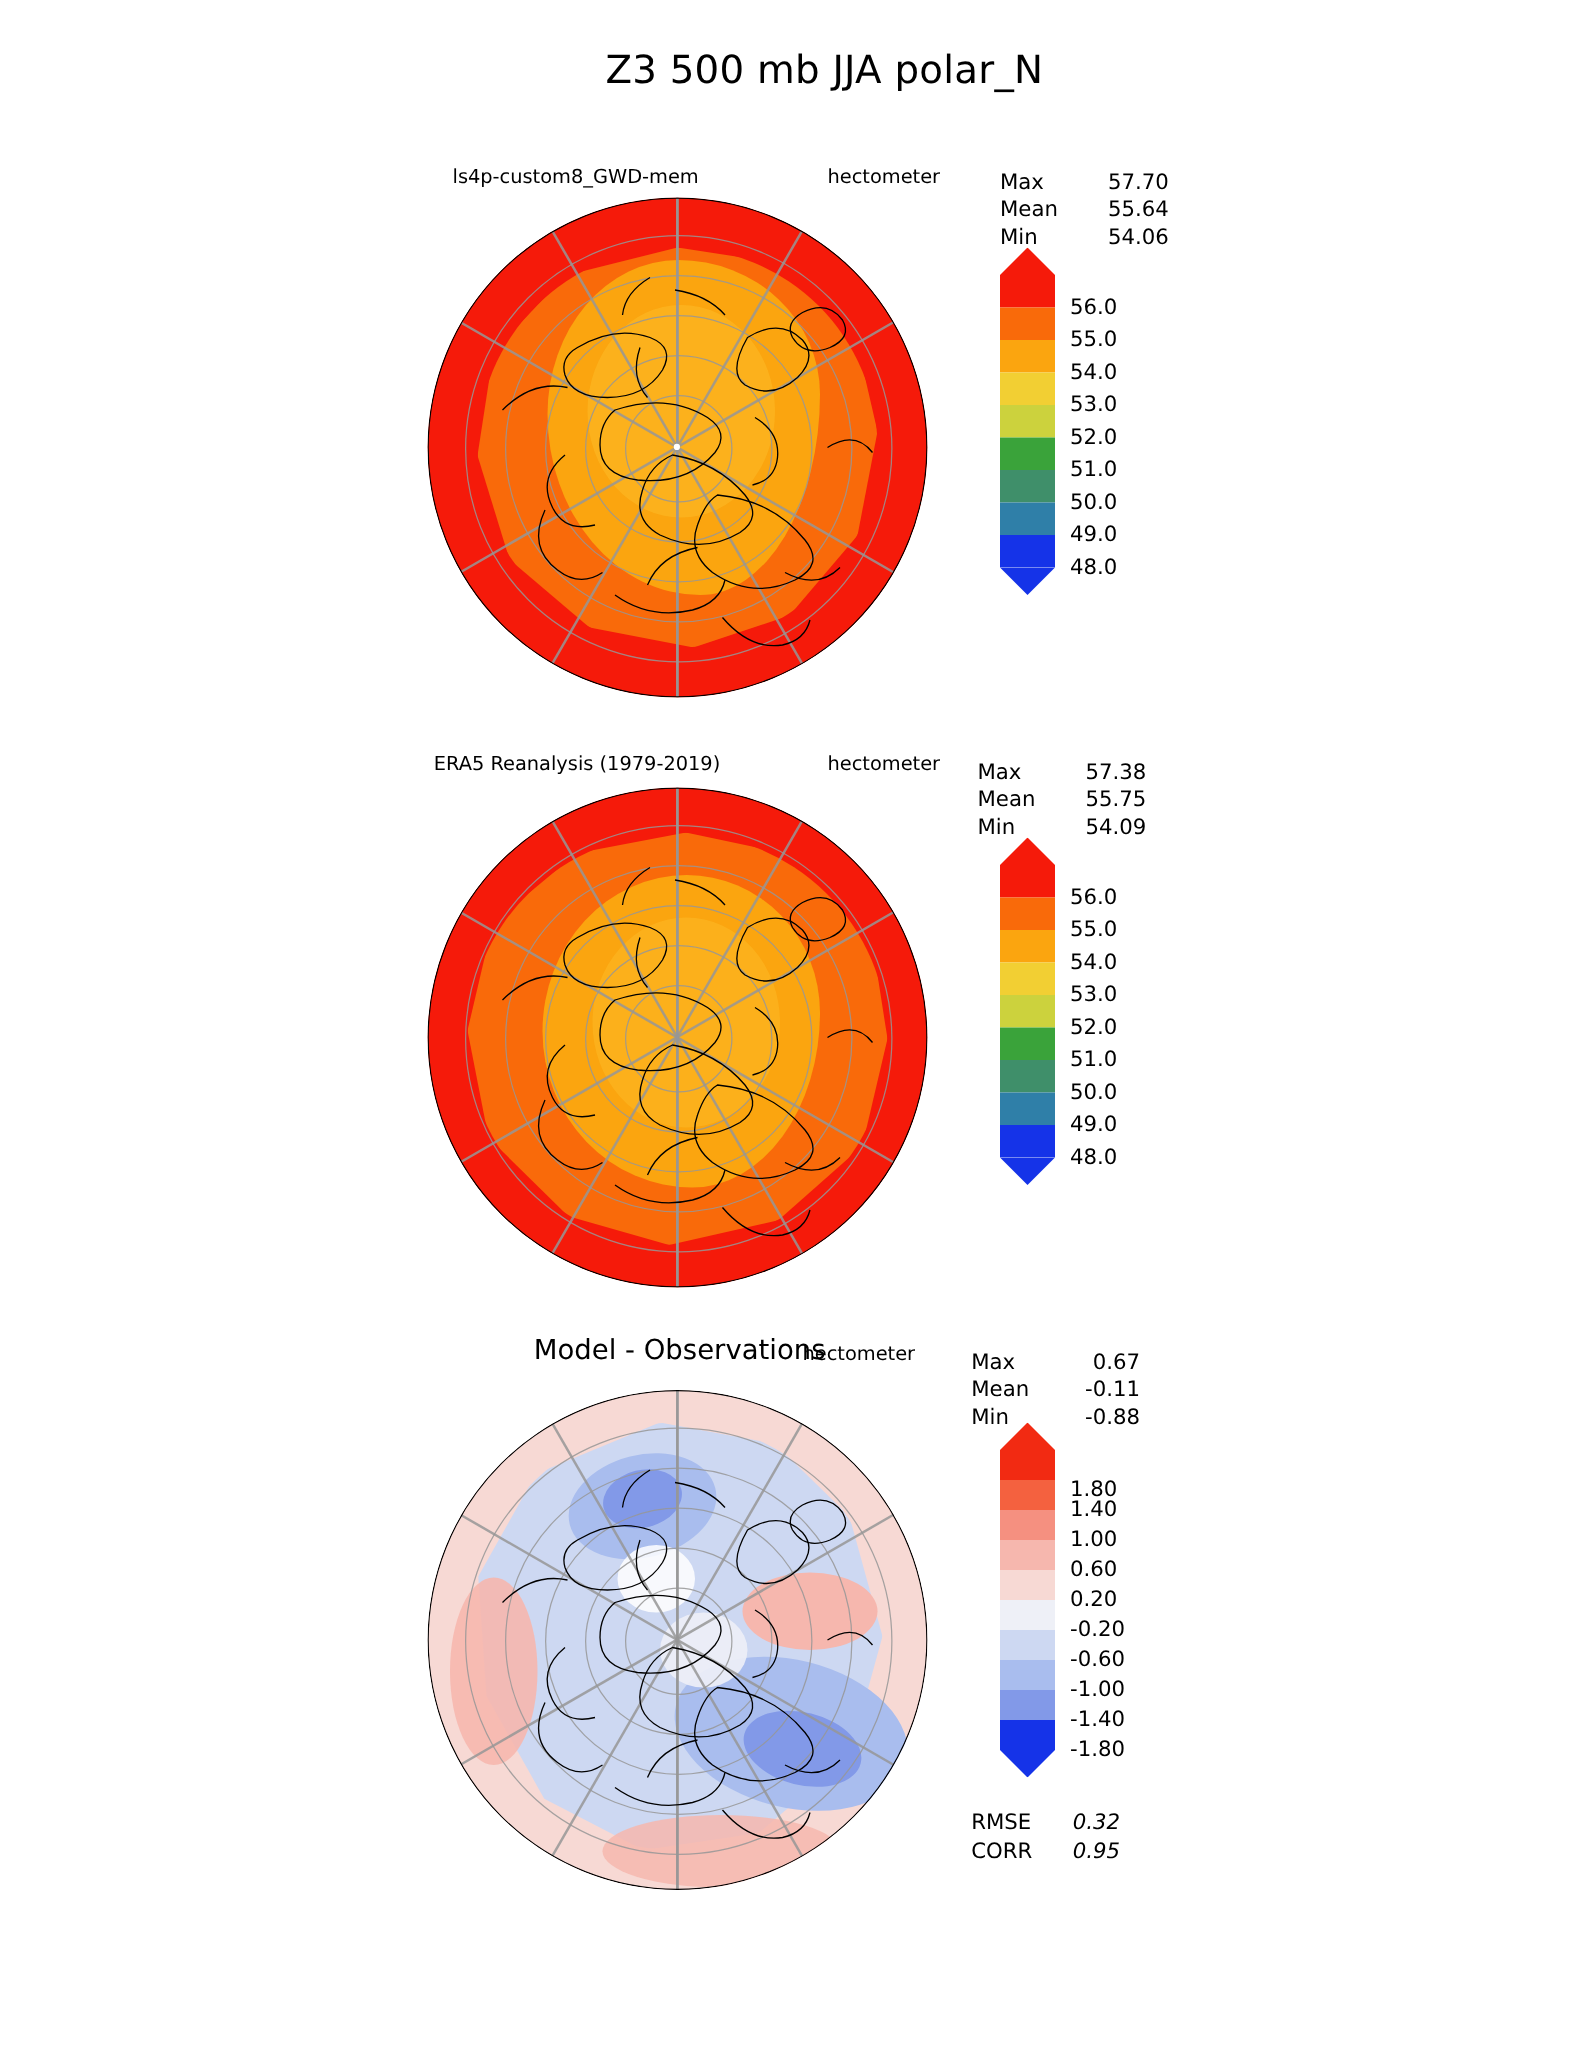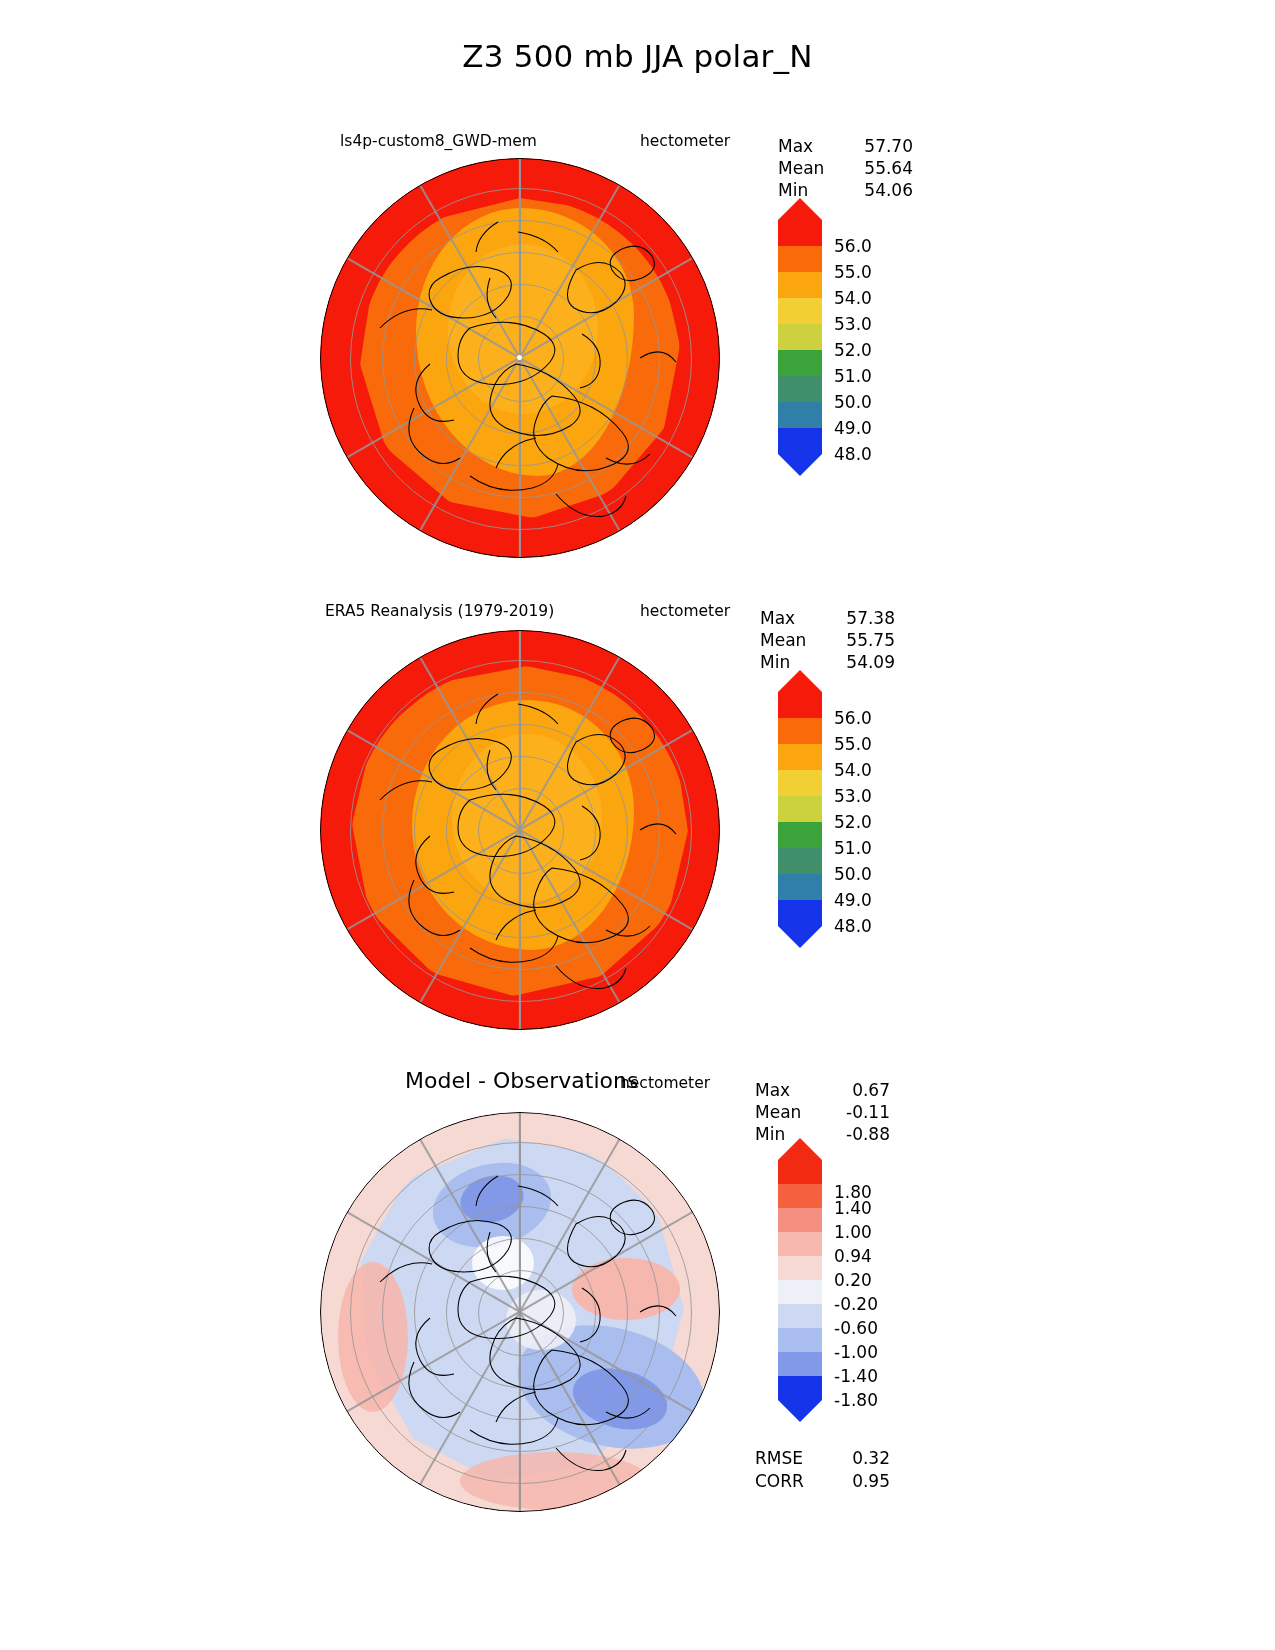--- a/index.html
+++ b/index.html
@@ -1,17 +1,17 @@
 <!DOCTYPE html>
 <html><head>
 <meta charset="utf-8">
 <style>
   html,body{margin:0;padding:0;background:#ffffff;}
   body{width:1275px;height:1650px;position:relative;font-family:"DejaVu Sans",sans-serif;color:#000;}
-  .page{position:absolute;inset:0;}
+  .page{position:absolute;inset:0;margin-left:22px;}
 
   .main-title{
     position:absolute;top:38px;left:0;width:1275px;text-align:center;
     font-size:31px;letter-spacing:0.2px;
   }
 
   .panel{position:absolute;left:0;width:1075px;}
 
   
   .panel-label{position:absolute;font-size:15.5px;white-space:nowrap;}
@@ -36,21 +36,21 @@
   
   .cbar{position:absolute;}
   .cbar .box{position:absolute;left:0;top:0;width:44px;}
   .cbar .seg{position:absolute;left:0;width:44px;}
   .cbar .arrow{position:absolute;left:0;width:44px;height:22px;}
   .cbar .tick{position:absolute;left:56px;font-size:17px;transform:translateY(-50%);white-space:nowrap;}
 
   .footstats{position:absolute;font-size:17px;}
   .footstats .row{position:relative;height:23px;width:135px;}
   .footstats .k{position:absolute;left:0;top:0;}
-  .footstats .v{position:absolute;right:0;top:0;}
+  .footstats .v{position:absolute;right:16px;top:0;font-style:italic;}
 </style>
 </head>
 <body>
 
 <div class="page">
 
   <div class="main-title">Z3 500 mb JJA polar_N</div>
 
   <div class="panel" style="top:110px;height:470px;">
     <div class="panel-label" style="left:340px;top:22px;">ls4p-custom8_GWD-mem</div>
@@ -328,21 +328,21 @@
         <div class="seg" style="top:120px;height:24px;background:#eef0f7;"></div>
         <div class="seg" style="top:144px;height:24px;background:#cdd8f2;"></div>
         <div class="seg" style="top:168px;height:24px;background:#a9bdee;"></div>
         <div class="seg" style="top:192px;height:24px;background:#8299e8;"></div>
         <div class="seg" style="top:216px;height:24px;background:#1533e8;"></div>
         <div class="arrow" style="top:240px;background:#1533e8;clip-path:polygon(0% 0%,100% 0%,50% 100%);"></div>
       </div>
       <div class="tick" style="top:32px;">1.80</div>
       <div class="tick" style="top:48px;">1.40</div>
       <div class="tick" style="top:72px;">1.00</div>
-      <div class="tick" style="top:96px;">0.94</div>
+      <div class="tick" style="top:96px;">0.60</div>
       <div class="tick" style="top:120px;">0.20</div>
       <div class="tick" style="top:144px;">-0.20</div>
       <div class="tick" style="top:168px;">-0.60</div>
       <div class="tick" style="top:192px;text-align:center;">-1.00</div>
       <div class="tick" style="top:216px;">-1.40</div>
       <div class="tick" style="top:240px;">-1.80</div>
     </div>
 
     <div class="footstats" style="left:755px;top:398px;text-align:center;">
       <div class="row">

